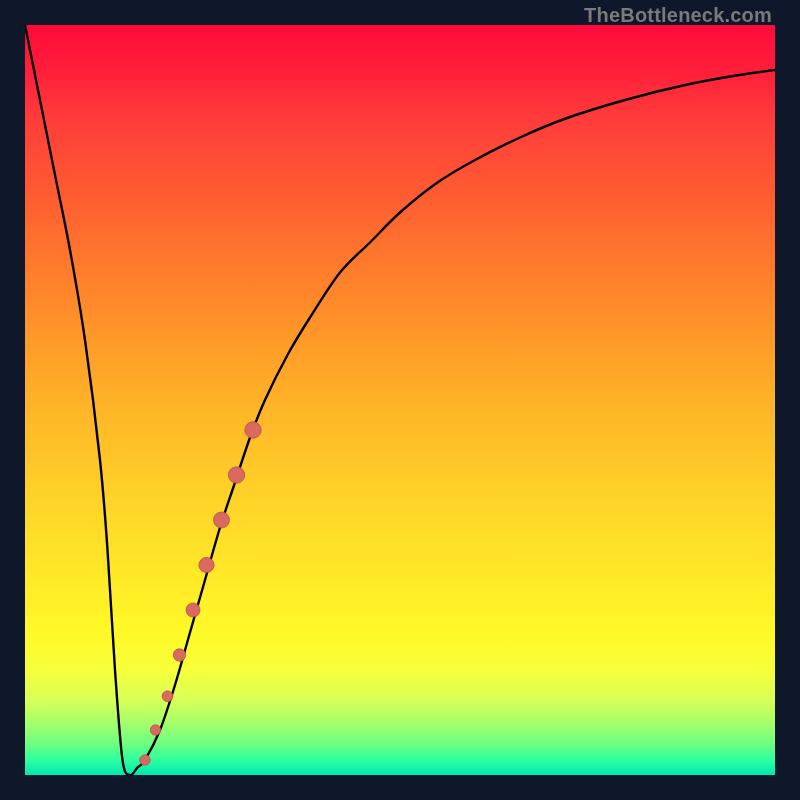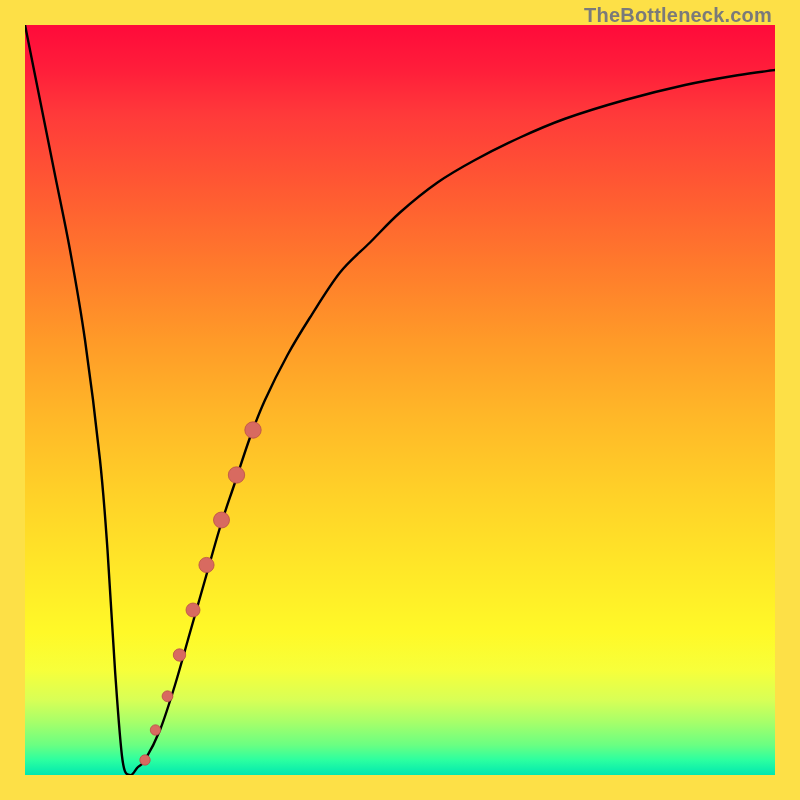--- a/index.html
+++ b/index.html
@@ -9,21 +9,21 @@
     height: 800px;
     background: #000;
     overflow: hidden;
   }
   .frame {
     position: absolute;
     left: 0;
     top: 0;
     width: 800px;
     height: 800px;
-    background: #fde047;
+    background: #0f172a;
   }
   .plot-area {
     position: absolute;
     left: 25px;
     top: 25px;
     width: 750px;
     height: 750px;
     background: linear-gradient(
       to bottom,
       #ff0a3a 0%,

